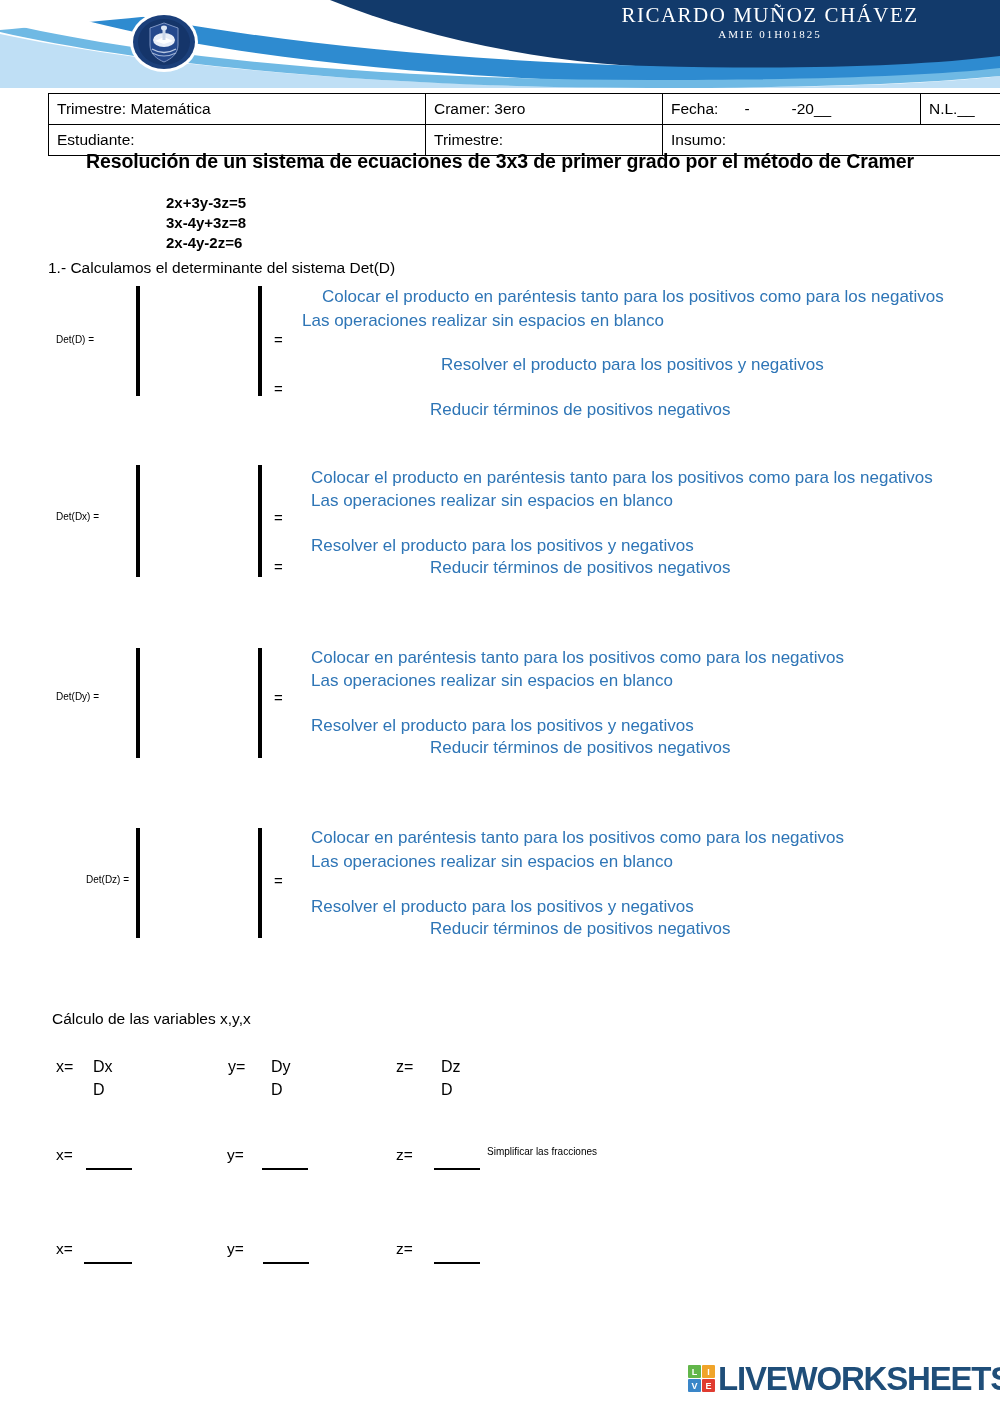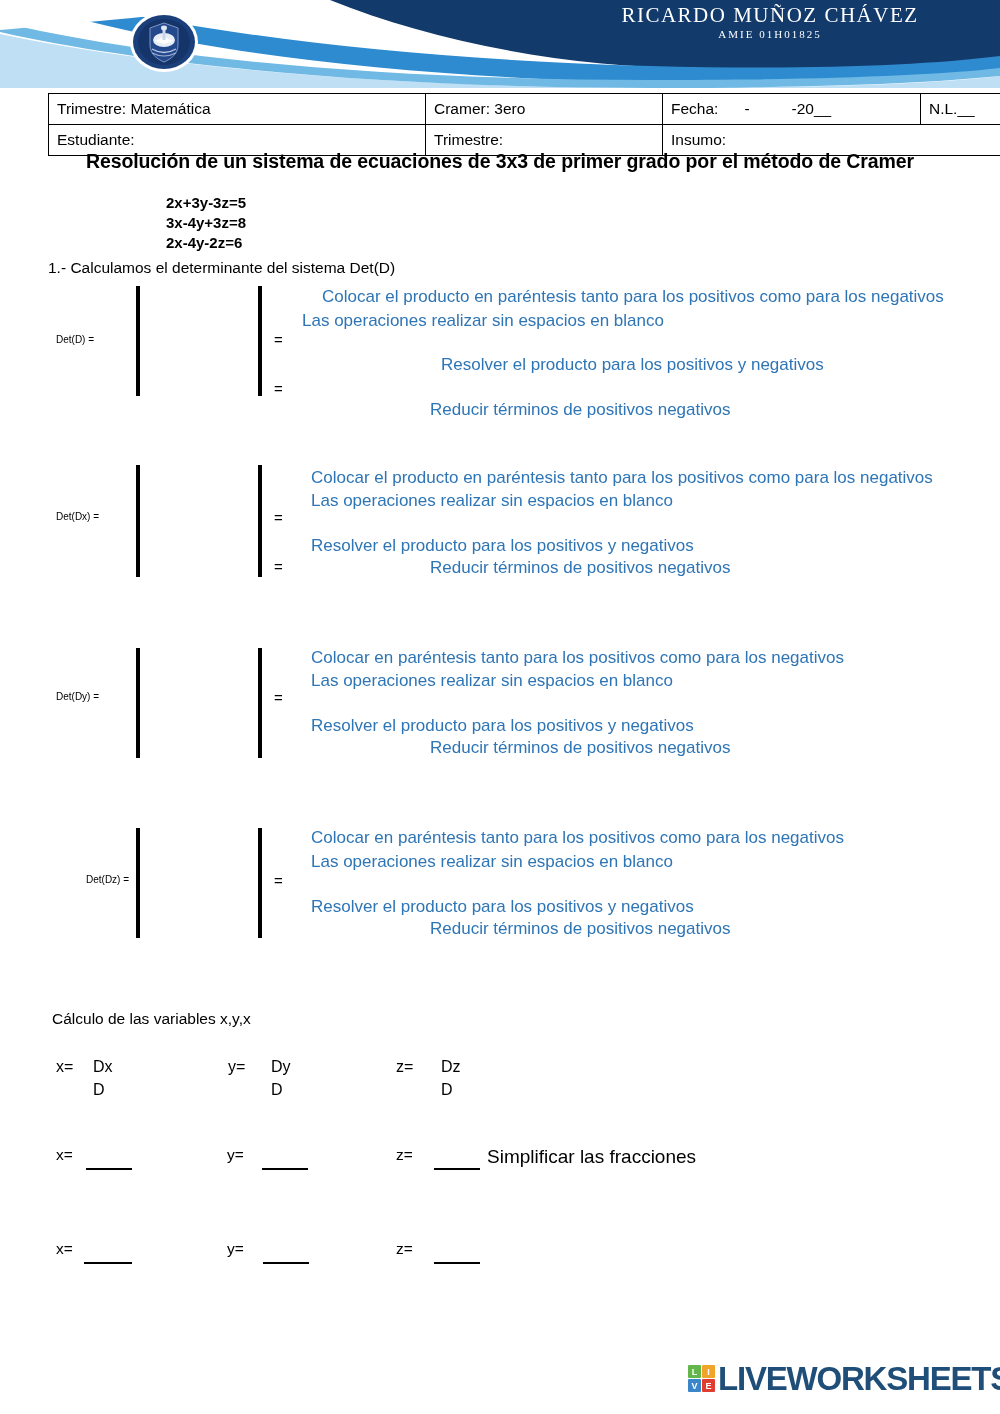--- a/index.html
+++ b/index.html
@@ -103,21 +103,21 @@
   .frac-item{position:absolute;font-size:16px;}
   .frac-num{position:absolute;font-size:16px;}
   .frac-den{position:absolute;font-size:16px;}
 
   .blank-row{position:absolute;width:1000px;}
   .blank-lbl{position:absolute;font-size:15.5px;}
   .blank-line{
     position:absolute;height:2px;background:#000000;
   }
   .simplify{
-    position:absolute;font-size:19px;white-space:nowrap;
+    position:absolute;font-size:10px;white-space:nowrap;
   }
 
   
   .lw-logo{
     position:absolute;left:688px;top:1362px;
     display:flex;align-items:center;
   }
   .lw-grid{
     display:grid;
     grid-template-columns:13px 13px;

